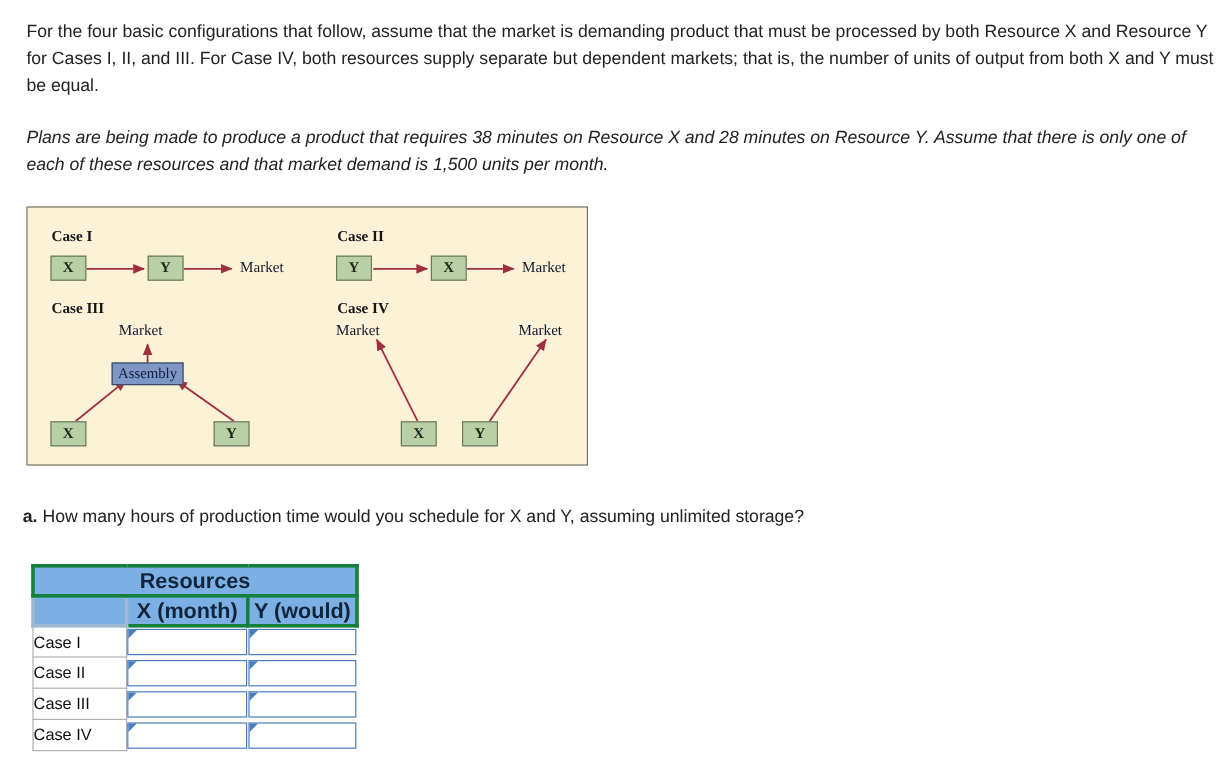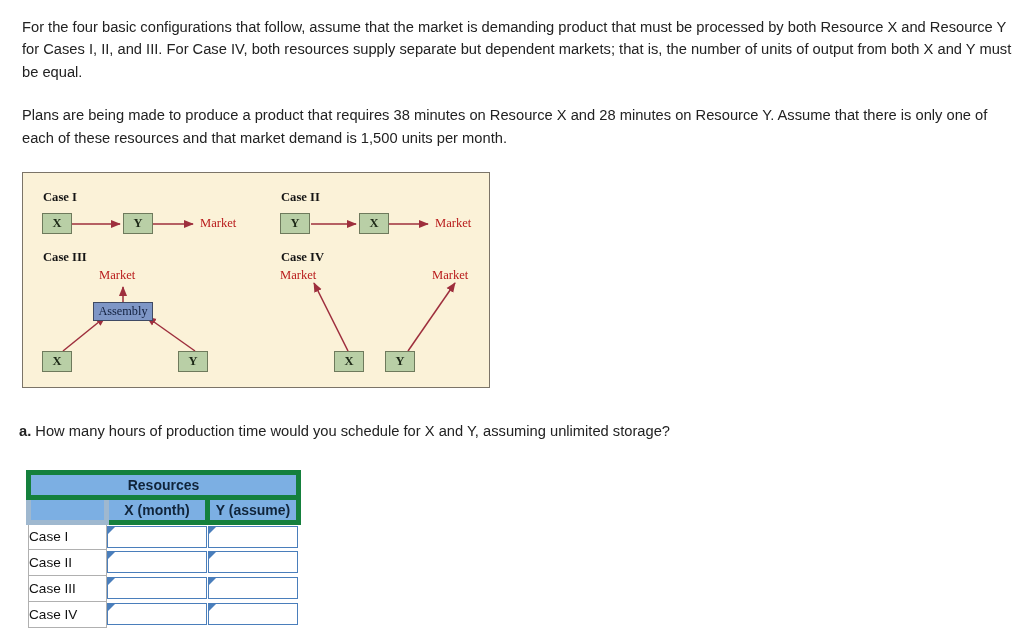--- a/index.html
+++ b/index.html
@@ -23,21 +23,21 @@
     top: 12px;
     width: 1000px;
   }
   .para {
     font-size: 14.7px;
     line-height: 22.4px;
     color: #222222;
     margin: 4px;
     width: 995px;
   }
-  .para + .para { margin-top: 21px; }
+  .para + .para { margin-top: 21px; font-style: italic; }
 
   
   #diagram-figure {
     position: absolute;
     left: 22px;
     top: 172px;
     width: 468px;
     height: 216px;
     background: #fbf2d8;
     border: 1.6px solid #7b7468;
@@ -74,21 +74,21 @@
     font-size: 12.3px;
     color: #12203f;
     display: flex;
     align-items: center;
     justify-content: center;
   }
   .market-label {
     position: absolute;
     font-family: "Liberation Serif", serif;
     font-size: 12.6px;
-    color: #b91c1c;
+    color: #0f172a;
     white-space: nowrap;
   }
   .flow-svg {
     position: absolute;
     left: 0; top: 0;
     width: 468px; height: 216px;
     pointer-events: none;
     overflow: visible;
   }
 
@@ -113,23 +113,23 @@
   table.answer-table {
     border-collapse: collapse;
     table-layout: fixed;
   }
   table.answer-table td, table.answer-table th {
     padding: 0;
     margin: 0;
   }
   .th-group, .th-col, .th-blank {
     background: #7cafe3;
-    border: 5px solid #15803d;
+    border: 3px solid #15803d;
     color: #10243a;
-    font-size: 14px;
+    font-size: 18px;
     font-weight: bold;
     text-align: center;
     height: 25px;
     box-sizing: border-box;
   }
   .th-blank { border-color: #9fb8cf; }
   .row-label {
     border: 1px solid #b0b0b0;
     background: #ffffff;
     font-size: 13.6px;
@@ -236,21 +236,21 @@
       <col class="col-w-x">
       <col class="col-w-y">
     </colgroup>
     <thead>
       <tr>
         <th class="th-group" colspan="3">Resources</th>
       </tr>
       <tr>
         <th class="th-blank"></th>
         <th class="th-col">X (month)</th>
-        <th class="th-col">Y (assume)</th>
+        <th class="th-col">Y (would)</th>
       </tr>
     </thead>
     <tbody>
       <tr>
         <td class="row-label">Case I</td>
         <td class="entry-cell">
           <div class="entry-field">
             <span class="entry-flag"></span>
           </div>
         </td>

